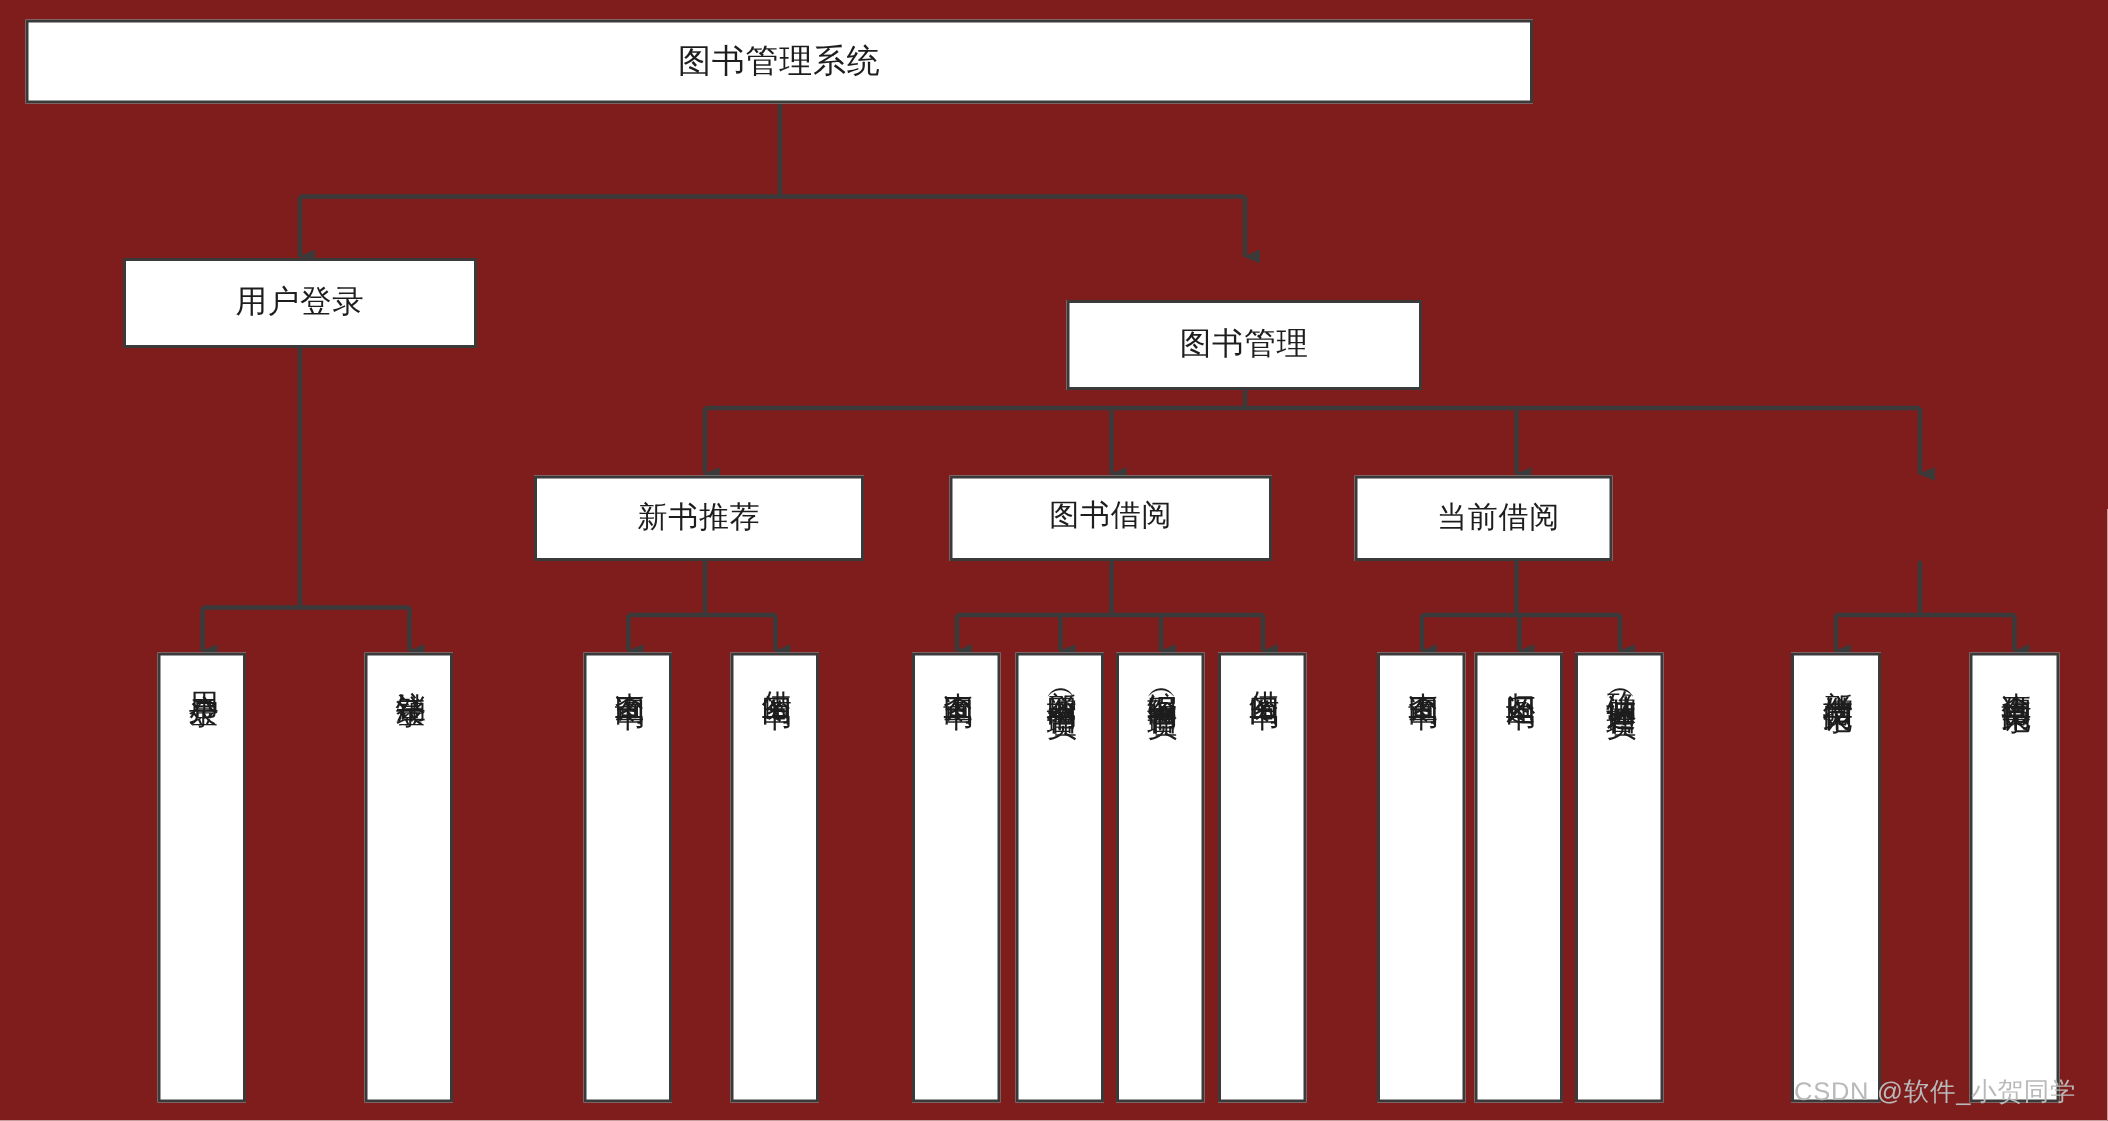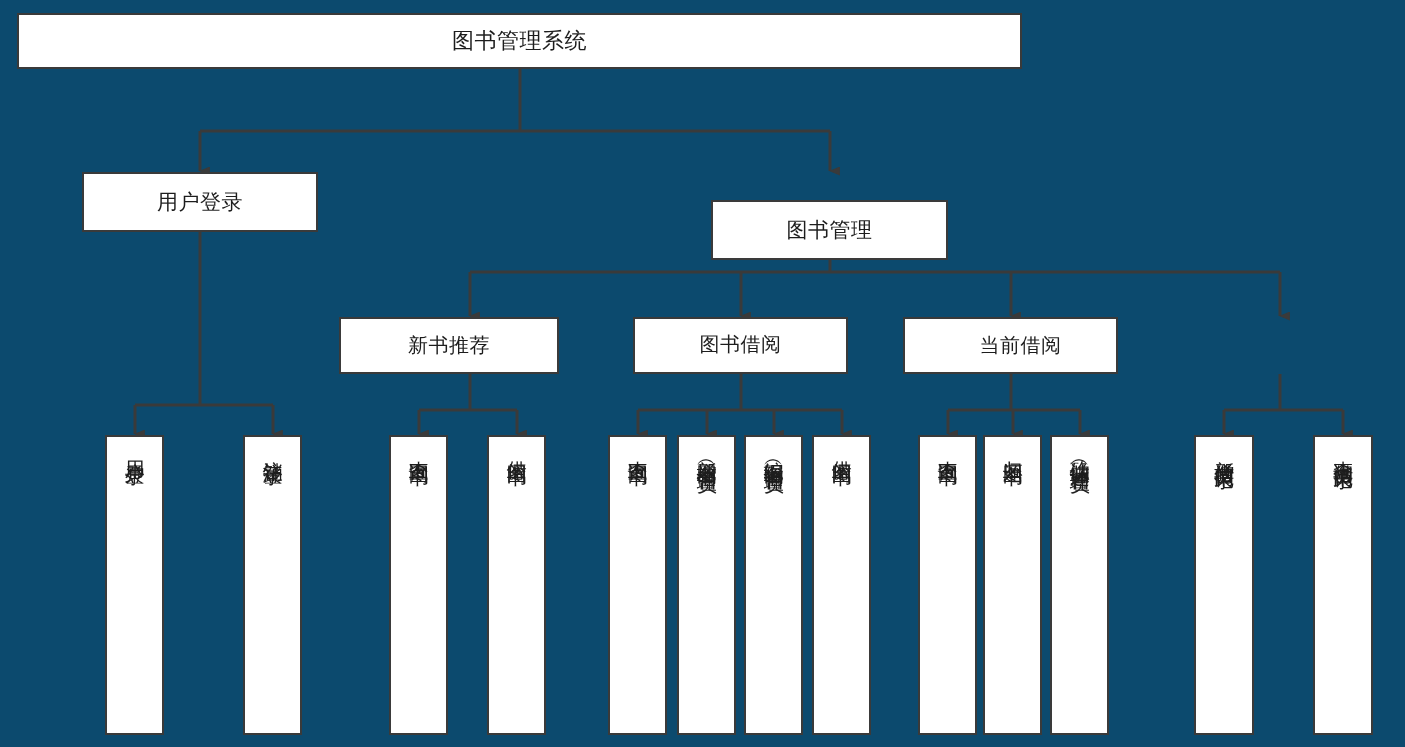--- a/index.html
+++ b/index.html
@@ -7,21 +7,21 @@
     padding: 0;
     background: #ffffff;
   }
   body {
     font-family: "Liberation Sans", "DejaVu Sans", sans-serif;
   }
   #diagram-root {
     position: relative;
     width: 1405px;
     height: 747px;
-    background: #0c4a6e;
+    background: #7f1d1d;
     overflow: hidden;
   }
   svg.edges {
     position: absolute;
     left: 0;
     top: 0;
     width: 1405px;
     height: 747px;
     pointer-events: none;
   }
@@ -119,27 +119,27 @@
     <span class="label">图书管理系统</span>
   </div>
 
   <div class="node horizontal level2" style="left: 82px; top: 172px; width: 236px; height: 60px;">
     <span class="label">用户登录</span>
   </div>
   <div class="node horizontal level2" style="left: 711px; top: 172px; width: 237px; height: 60px; margin-top: 28px;">
     <span class="label">图书管理</span>
   </div>
 
-  <div class="node horizontal level3" style="left: 339px; top: 317px; width: 220px; height: 57px;">
+  <div class="node horizontal level3" style="left: 356px; top: 317px; width: 220px; height: 57px;">
     <span class="label">新书推荐</span>
   </div>
   <div class="node horizontal level3" style="left: 633px; top: 317px; width: 215px; height: 57px; font-family: Liberation Mono, monospace;">
     <span class="label">图书借阅</span>
   </div>
-  <div class="node horizontal level3" style="left: 903px; top: 317px; width: 215px; height: 57px; padding-left: 20px;">
+  <div class="node horizontal level3" style="left: 903px; top: 317px; width: 172px; height: 57px; padding-left: 20px;">
     <span class="label">当前借阅</span>
   </div>
 
   <div class="node vertical" style="left: 105px; top: 435px; width: 59px; height: 300px;">
     <span class="label">用户登录</span>
   </div>
   <div class="node vertical" style="left: 243px; top: 435px; width: 59px; height: 300px;">
     <span class="label">注销登录</span>
   </div>
   <div class="node vertical" style="left: 389px; top: 435px; width: 59px; height: 300px;">
@@ -169,13 +169,14 @@
   <div class="node vertical" style="left: 1050px; top: 435px; width: 59px; height: 300px;">
     <span class="label">确认归还（管理员）</span>
   </div>
   <div class="node vertical" style="left: 1194px; top: 435px; width: 60px; height: 300px;">
     <span class="label">新增借阅记录</span>
   </div>
   <div class="node vertical" style="left: 1313px; top: 435px; width: 60px; height: 300px;">
     <span class="label">查询借阅记录</span>
   </div>
 
+  <div id="watermark" style="left: 1196px; top: 716px;">CSDN @软件_小贺同学</div>
 </div>
 
 </body></html>

